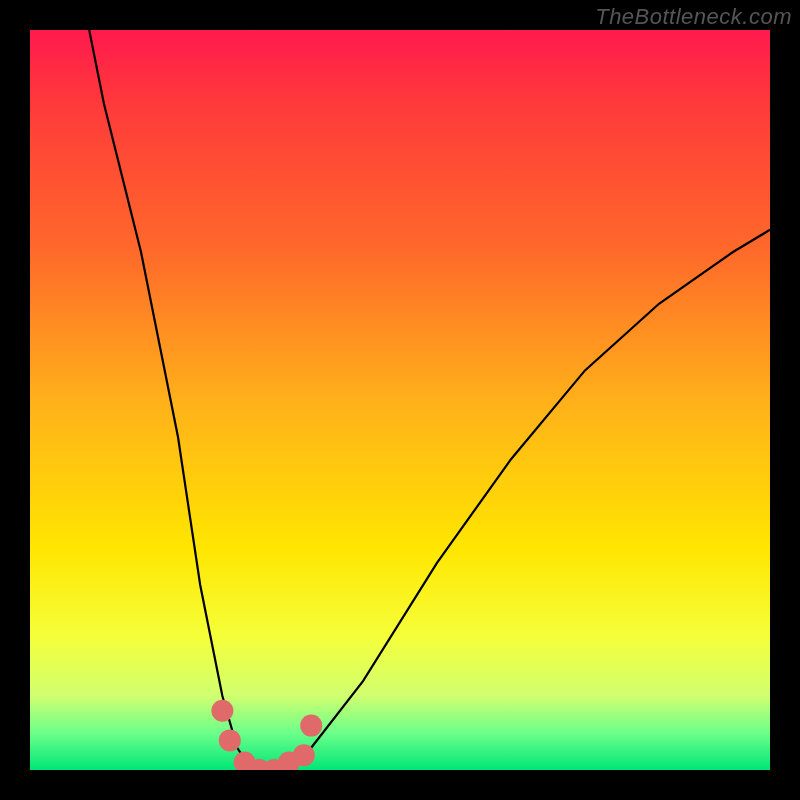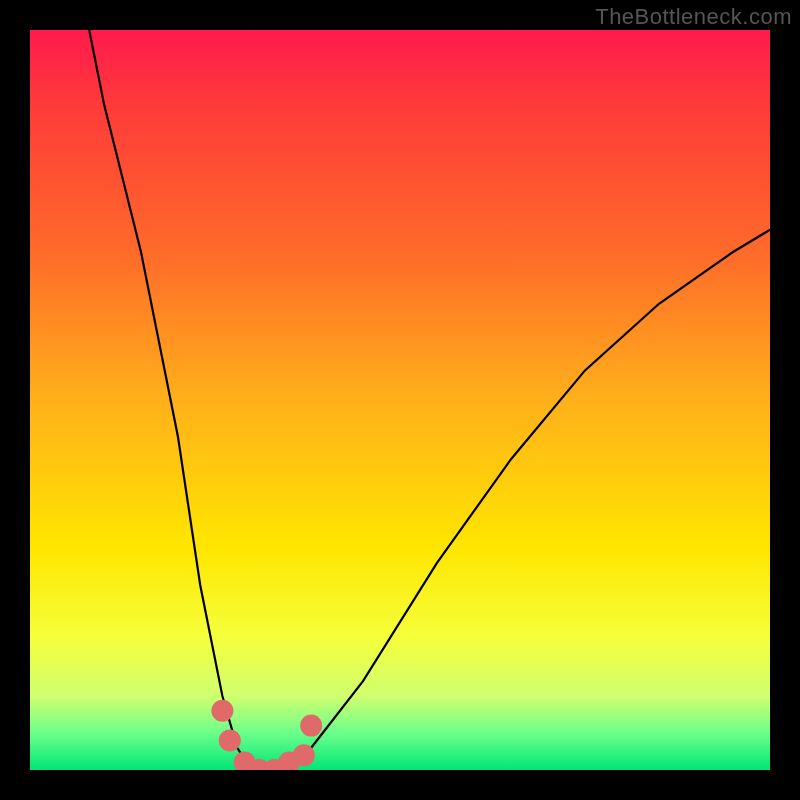--- a/index.html
+++ b/index.html
@@ -45,20 +45,21 @@
     pointer-events: none;
   }
   .watermark {
     position: absolute;
     top: 4px;
     right: 8px;
     color: #555;
     font-size: 22px;
     letter-spacing: 0.5px;
     user-select: none;
+    font-style: italic;
   }
 </style>
 </head>
 <body>
 
 <div class="frame">
 
   <div class="watermark">TheBottleneck.com</div>
 
   <div class="plot-area">

